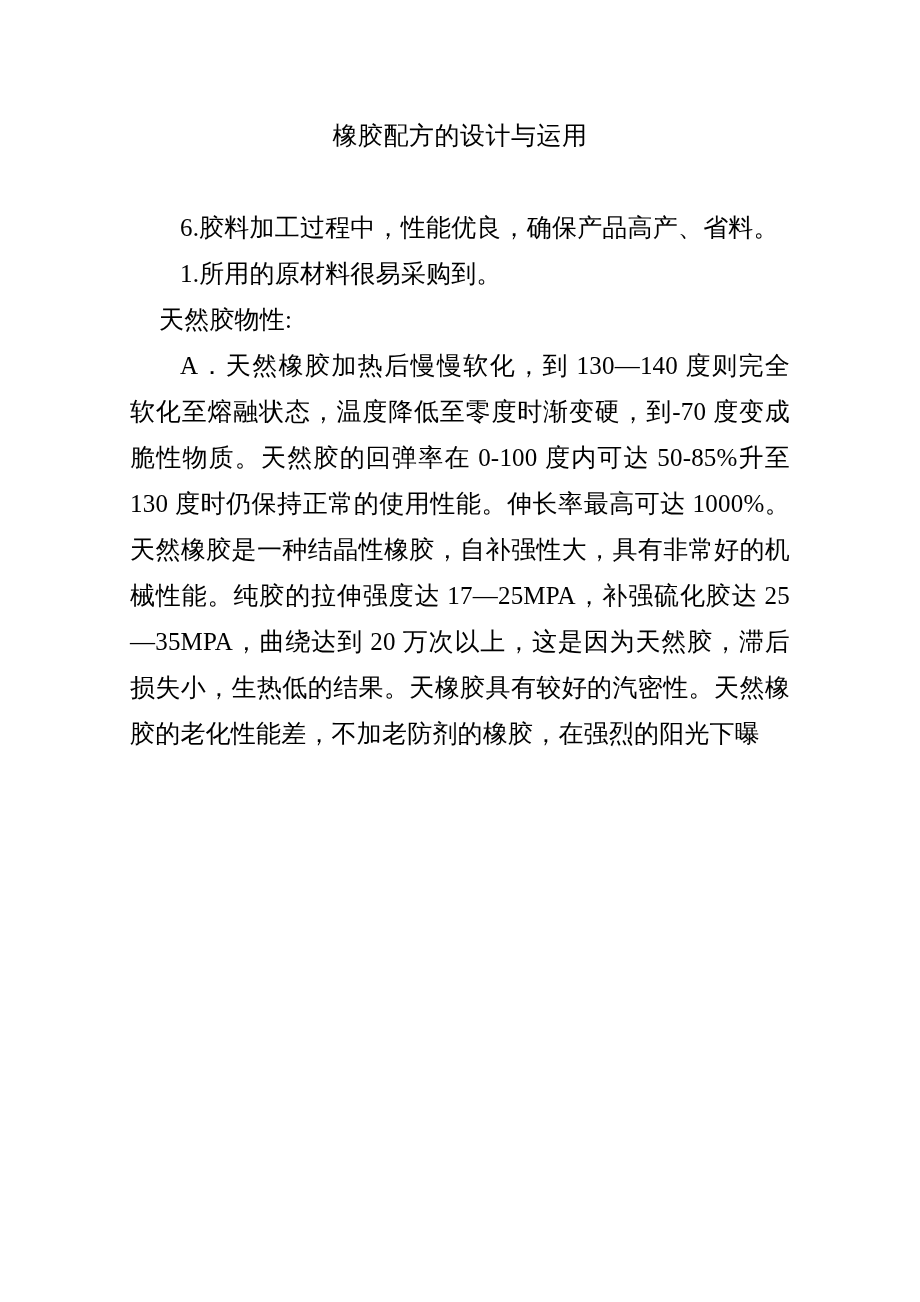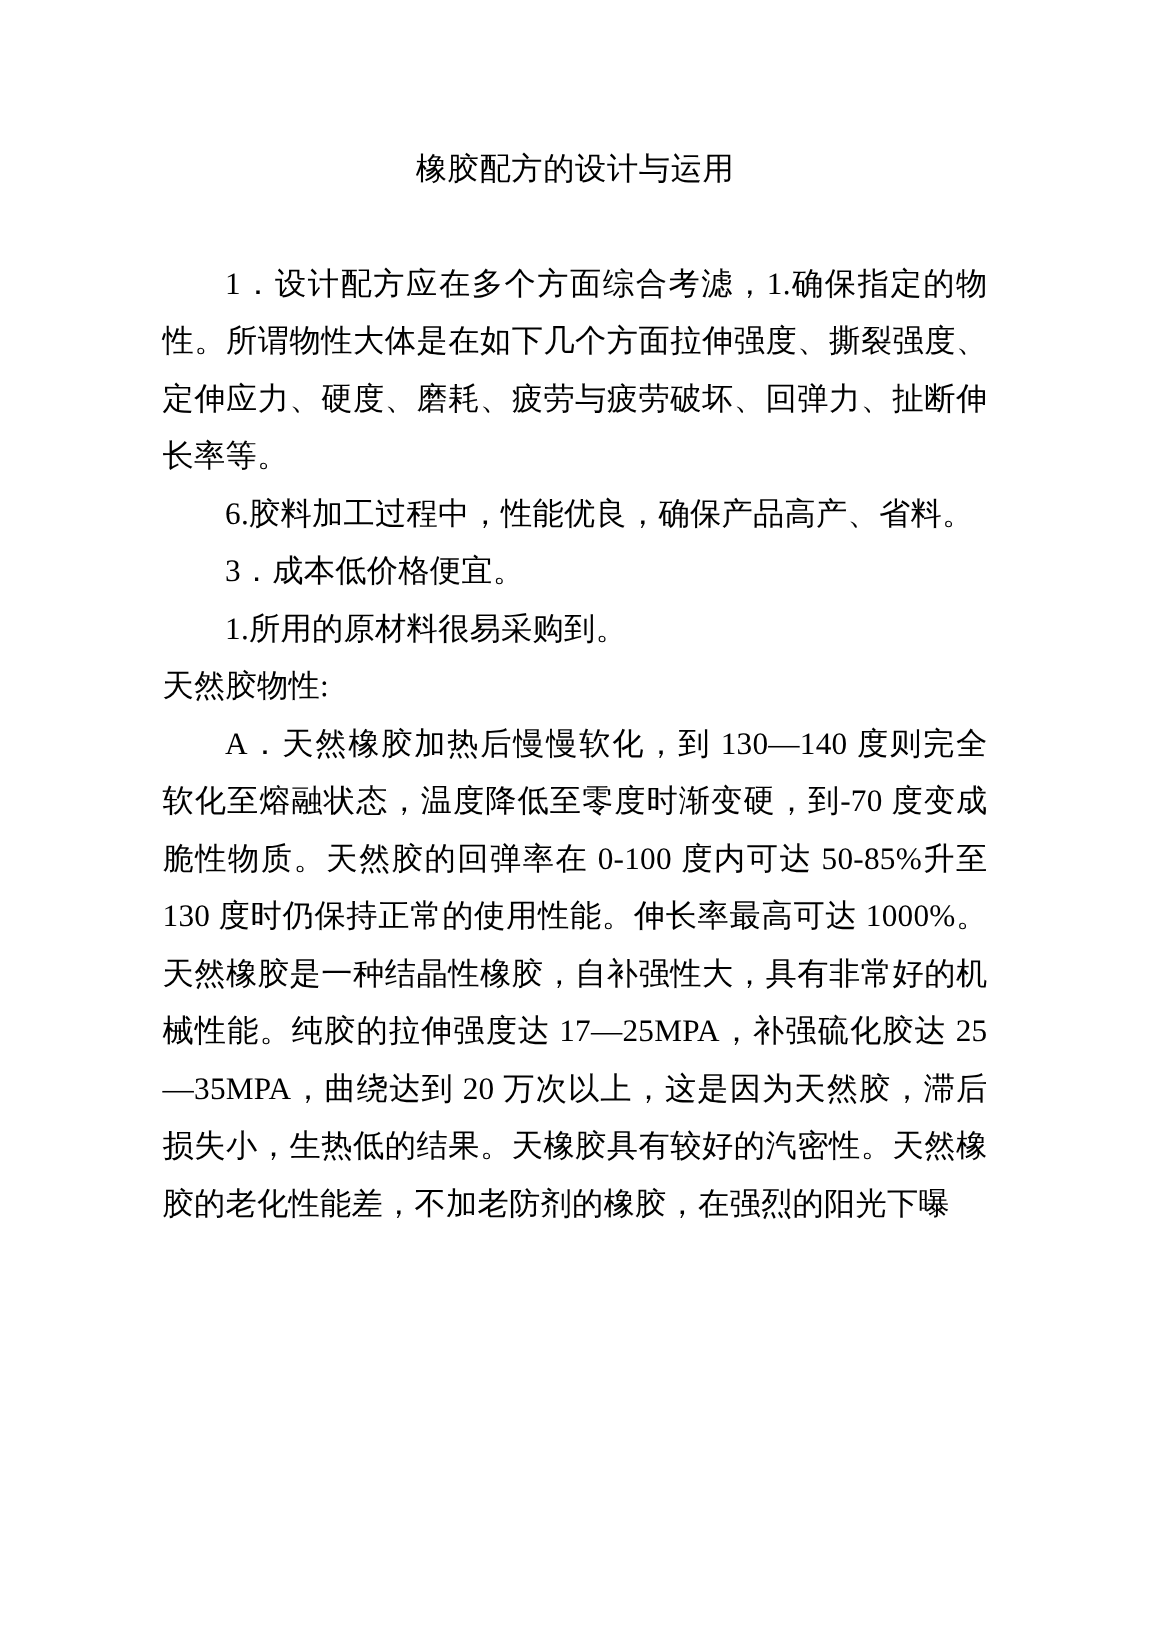--- a/index.html
+++ b/index.html
@@ -40,31 +40,30 @@
     margin: 0;
     text-align: justify;
     text-justify: inter-ideograph;
     letter-spacing: 0.2px;
   }
   p.indent {
     text-indent: 50px;
   }
   p.noindent {
     text-indent: 0;
+    margin-left: 29px;
   }
 </style>
 </head>
 <body>
 
 <div class="page">
 
   <h1 class="doc-title">橡胶配方的设计与运用</h1>
 
   <div class="body-block">
-    <p class="para indent">1．设计配方应在多个方面综合考滤，1.确保指定的物性。所谓物性大体是在如下几个方面拉伸强度、撕裂强度、定伸应力、硬度、磨耗、疲劳与疲劳破坏、回弹力、扯断伸长率等。</p>
     <p class="para indent">6.胶料加工过程中，性能优良，确保产品高产、省料。</p>
-    <p class="para indent">3．成本低价格便宜。</p>
     <p class="para indent">1.所用的原材料很易采购到。</p>
     <p class="para noindent">天然胶物性:</p>
     <p class="para indent">A．天然橡胶加热后慢慢软化，到 130—140 度则完全软化至熔融状态，温度降低至零度时渐变硬，到-70 度变成脆性物质。天然胶的回弹率在 0-100 度内可达 50-85%升至 130 度时仍保持正常的使用性能。伸长率最高可达 1000%。天然橡胶是一种结晶性橡胶，自补强性大，具有非常好的机械性能。纯胶的拉伸强度达 17—25MPA，补强硫化胶达 25—35MPA，曲绕达到 20 万次以上，这是因为天然胶，滞后损失小，生热低的结果。天橡胶具有较好的汽密性。天然橡胶的老化性能差，不加老防剂的橡胶，在强烈的阳光下曝</p>
   </div>
 
 </div>
 
 </body></html>

